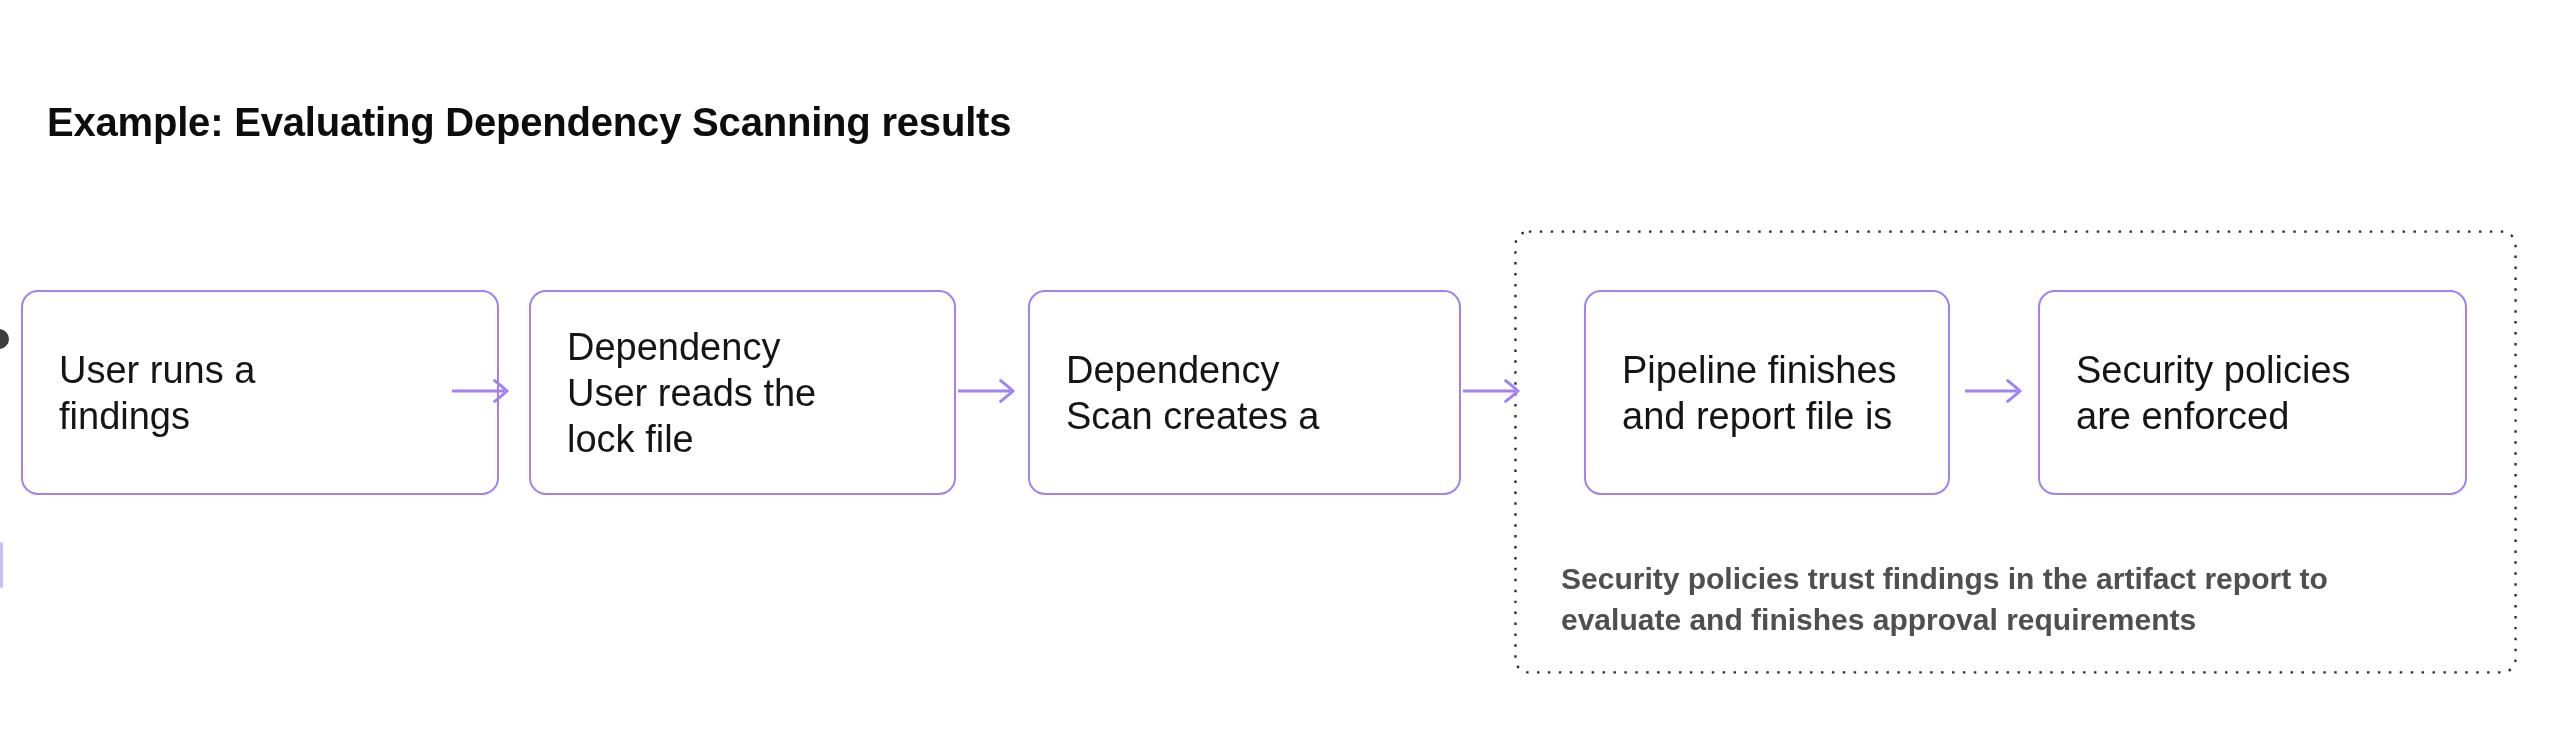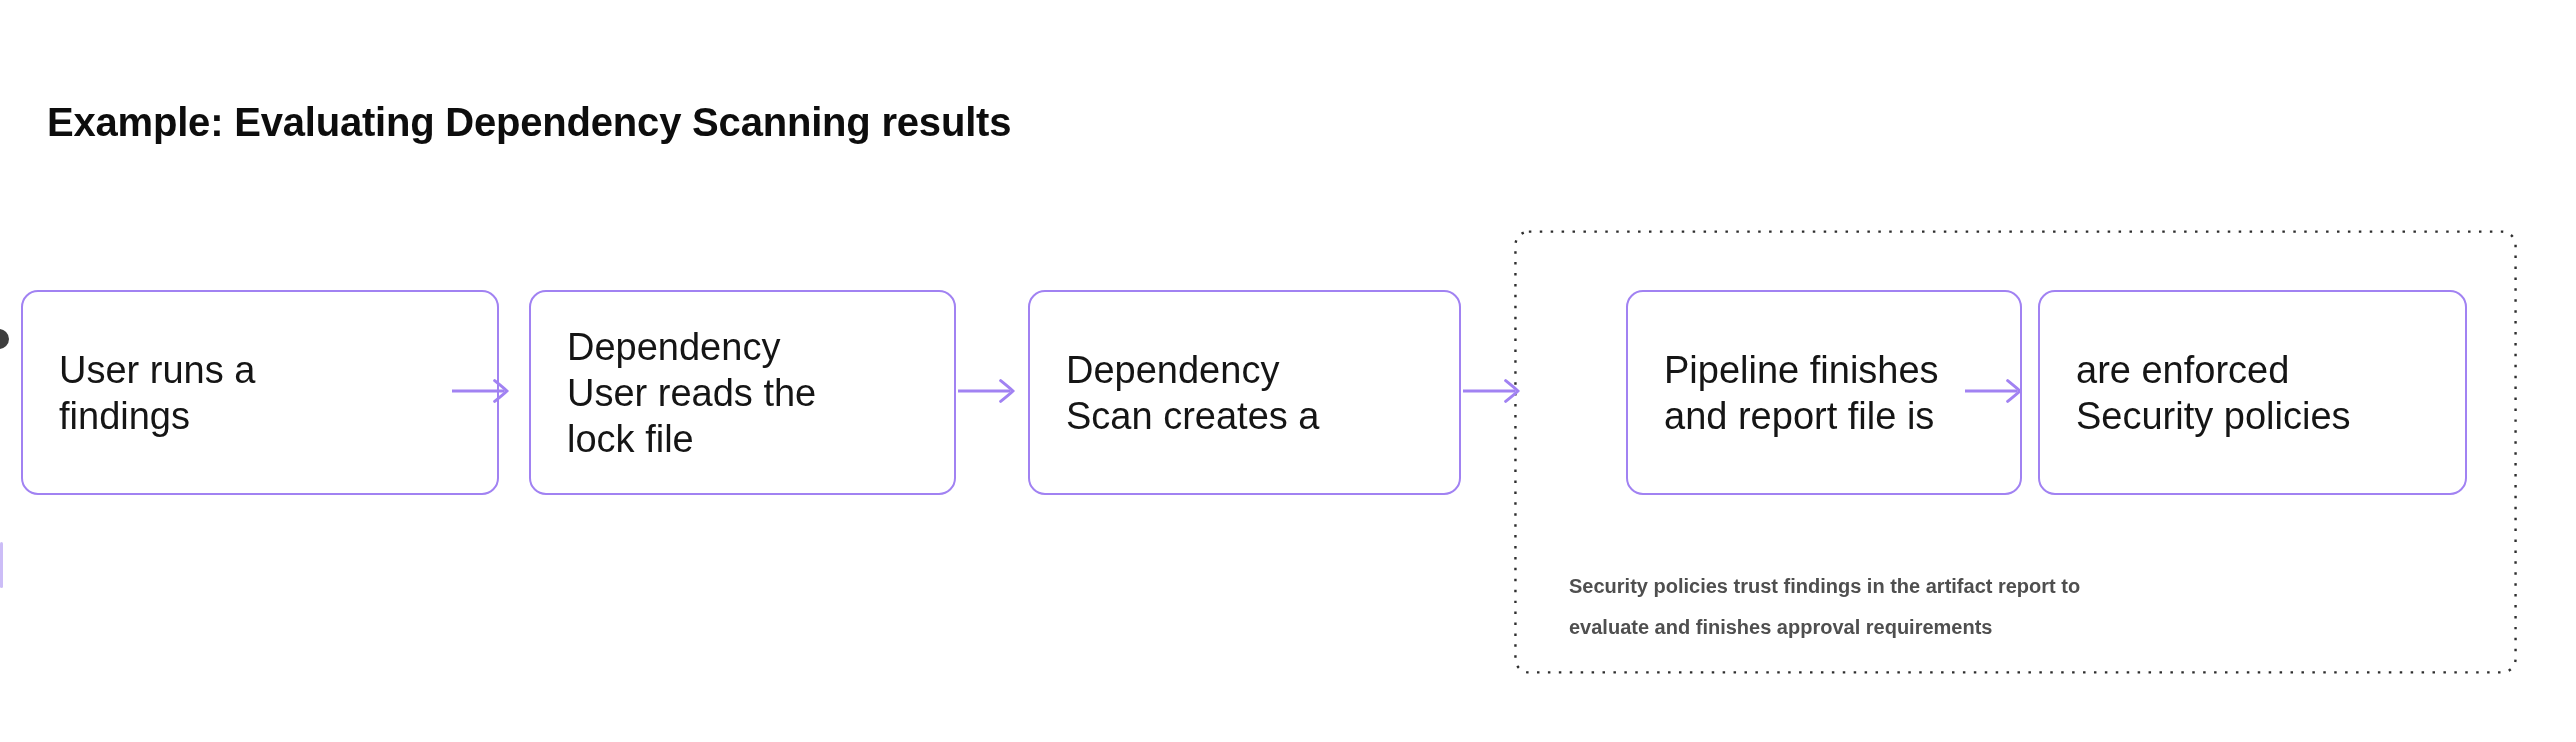--- a/index.html
+++ b/index.html
@@ -27,22 +27,22 @@
     stroke:var(--accent,#a182f2); stroke-width:3.2; fill:none; stroke-linecap:round;
   }
 
   .group-outline { position:absolute; left:1514px; top:230px; }
   .group-outline rect {
     fill:none; stroke:var(--dot-border,#2e2e2e);
     stroke-width:2.5; stroke-dasharray:2.6 8.8;
   }
 
   .note {
-    position:absolute; left:1557px; top:554px; margin:12px;
-    font-size:20px; font-weight:700; line-height:41px;
+    position:absolute; left:1557px; top:554px; margin:4px;
+    font-size:30px; font-weight:700; line-height:41px;
     color:var(--note-color,#4f4f4f);
   }
   .note span { display:block; white-space:nowrap; }
 
   .edge-dot {
     position:absolute; left:-11.5px; top:329px; width:20px; height:20px;
     border-radius:50%; background:var(--edge-dot,#3e3e3e);
   }
   .edge-sliver {
     position:absolute; left:0; top:542px; width:2.9px; height:46px;
@@ -78,31 +78,31 @@
     </div>
   </div>
 
   <div class="step" style="left:1028px;width:433px">
     <div class="step-text">
       <span>Dependency</span>
       <span>Scan creates a</span>
     </div>
   </div>
 
-  <div class="step" style="left:1626px;width:396px">
+  <div class="step" style="left:1584px;width:366px">
     <div class="step-text">
       <span>Pipeline finishes</span>
       <span>and report file is</span>
     </div>
   </div>
 
   <div class="step" style="left:2038px;width:429px">
     <div class="step-text">
+      <span>Security policies</span>
       <span>are enforced</span>
-      <span>Security policies</span>
     </div>
   </div>
 
   <svg class="arrow" style="left:452px" viewBox="0 0 60 36">
     <line x1="0" y1="18" x2="54" y2="18"></line>
     <path d="M45 7 Q55 15 58 18 Q55 21 45 29"></path>
   </svg>
   <svg class="arrow" style="left:958px" viewBox="0 0 60 36">
     <line x1="0" y1="18" x2="54" y2="18"></line>
     <path d="M45 7 Q55 15 58 18 Q55 21 45 29"></path>

